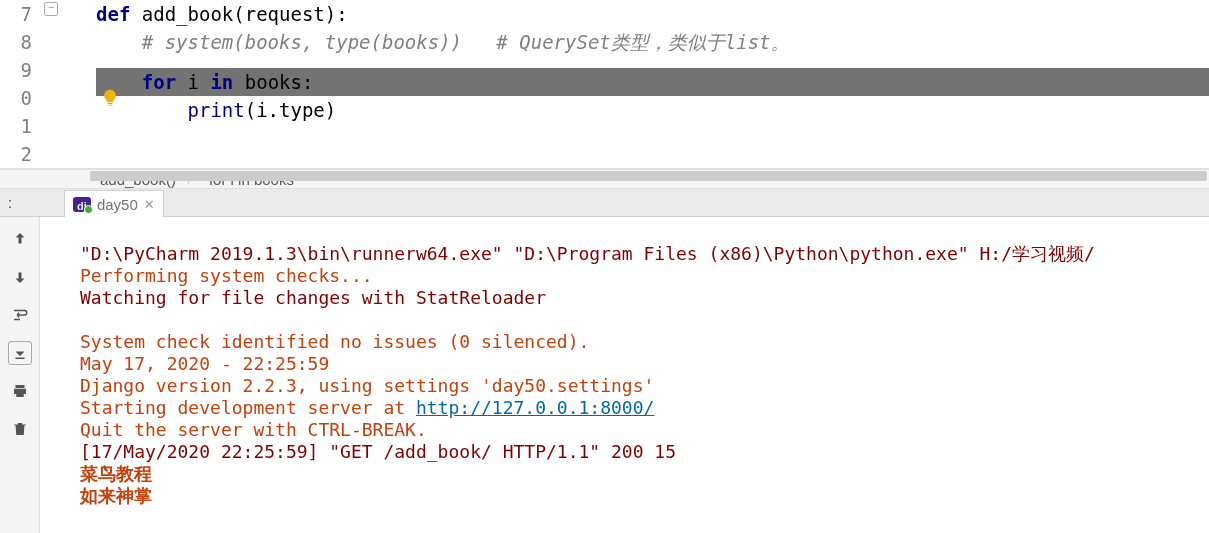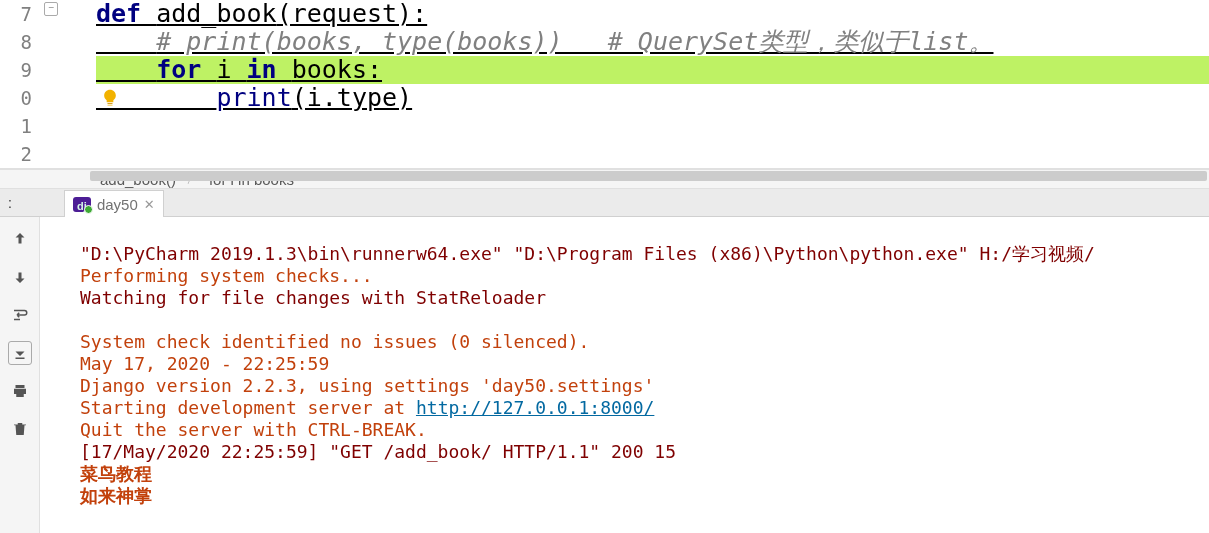--- a/index.html
+++ b/index.html
@@ -2,22 +2,22 @@
 <html><head>
 <meta charset="utf-8">
 <style>
 * { margin: 0; padding: 0; box-sizing: border-box; }
 body { font-family: "Consolas", "Courier New", monospace; font-size: 20px; background: #fff; width: 1209px; height: 533px; overflow: hidden; }
 .editor { display: flex; flex-direction: column; height: 100%; }
 .code-area { display: flex; background: #fff; }
 .gutter { width: 40px; text-align: right; color: #808080; padding-right: 8px; user-select: none; font-family: "Consolas", monospace; }
 .gutter div { line-height: 28px; height: 28px; font-size: 19px; }
 .code-lines { flex: 1; font-family: "Consolas", monospace; }
-.code-lines .line { line-height: 28px; height: 28px; white-space: pre; font-size: 25px; text-decoration: underline; }
-.line.highlighted { background: #bef264; }
+.code-lines .line { line-height: 28px; height: 28px; white-space: pre; font-size: 19px; }
+.line.highlighted { background: #737373; margin-top: 12px; }
 .kw { color: #000080; font-weight: bold; }
 .comment { color: #808080; font-style: italic; }
 .builtin { color: #000080; }
 .collapse-marker { position: absolute; left: 44px; top: 2px; width: 14px; height: 14px; border: 1px solid #aaa; border-radius: 2px; font-size: 10px; text-align: center; line-height: 12px; color: #888; }
 .bulb { position: absolute; left: 100px; top: 88px; width: 20px; height: 20px; }
 .scrollbar { height: 14px; background: #f5f5f5; border-top: 1px solid #e0e0e0; position: relative; }
 .scroll-thumb { position: absolute; left: 90px; top: 2px; right: 2px; height: 10px; background: #ccc; border-radius: 2px; }
 .breadcrumb { height: 30px; background: #f5f5f5; border-top: 1px solid #e0e0e0; border-bottom: 1px solid #e0e0e0; display: flex; align-items: center; padding-left: 100px; font-family: sans-serif; font-size: 15px; color: #5a5a5a; }
 .breadcrumb .sep { margin: 0 10px; color: #999; font-size: 13px; }
 .panel-header { height: 28px; background: #ebebeb; border-bottom: 1px solid #d0d0d0; display: flex; align-items: center; padding-left: 4px; }
@@ -52,21 +52,21 @@
     </div>
     <div class="collapse-marker">−</div>
     <div class="bulb">
       <svg viewBox="0 0 24 24">
           <path fill="#f2b200" d="M9 21h6v-1H9v1zm3-19C8 2 5 5 5 9c0 2.4 1.2 4.5 3 5.7V17h8v-2.3c1.8-1.2 3-3.3 3-5.7 0-4-3-7-7-7z"></path>
           <path fill="#c98b00" d="M9 18h6v1H9z"></path>
         </svg>
     </div>
     <div class="code-lines" style="padding-left:56px;">
       <div class="line"><span class="kw">def </span><span>add_book</span><span>(request):</span></div>
-      <div class="line"><span>    </span><span class="comment"># print(books, type(books))   # QuerySet类型，类似于list。</span></div>
+      <div class="line"><span>    </span><span class="comment"># system(books, type(books))   # QuerySet类型，类似于list。</span></div>
       <div class="line highlighted"><span>    </span><span class="kw">for </span><span>i </span><span class="kw">in </span><span>books:</span></div>
       <div class="line"><span>        </span><span class="builtin">print</span><span>(i.type)</span></div>
       <div class="line"></div>
     </div>
   </div>
   <div class="scrollbar">
     <div class="scroll-thumb"></div>
   </div>
   <div class="breadcrumb">
     <span>add_book()</span>

